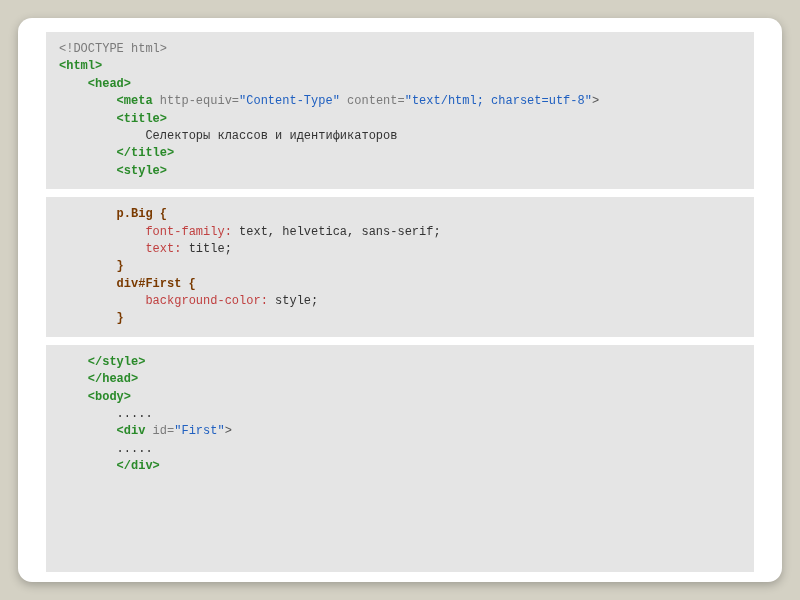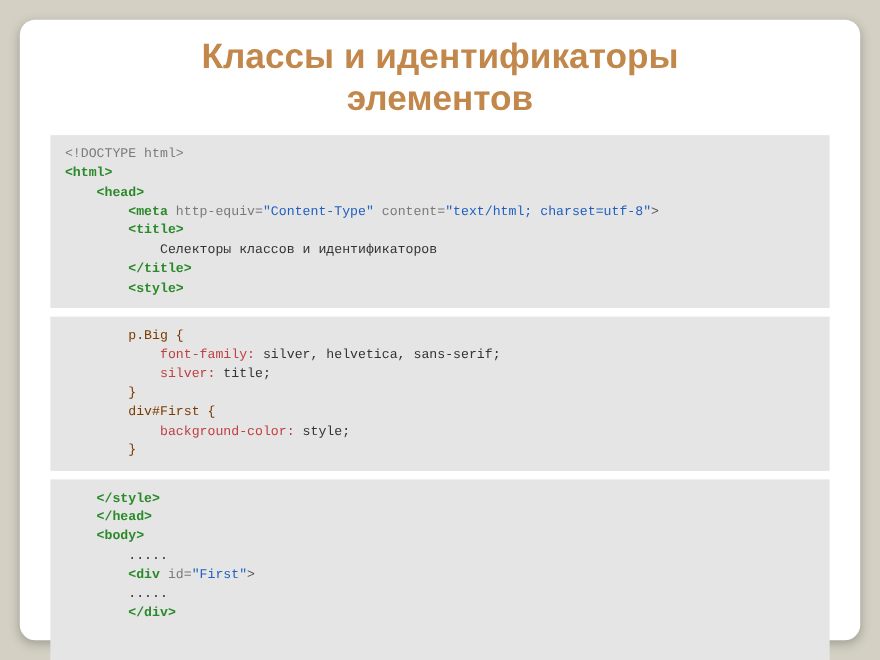--- a/index.html
+++ b/index.html
@@ -43,47 +43,43 @@
     font-size: 12px;
     line-height: 1.45;
     white-space: pre;
     color: #333;
     overflow: hidden;
   }
   .t-tag { color: #2a8a2a; font-weight: bold; }
   .t-attr { color: #7a7a7a; }
   .t-val { color: #2060c0; }
   .t-text { color: #333; }
-  .t-sel { color: #7a3a00; font-weight: normal; }
+  .t-sel { color: #7a3a00; font-weight: bold; }
   .t-prop { color: #c04040; }
   .t-pval { color: #333; }
   .t-gt { color: #555; }
 </style>
 </head>
 <body>
 
 <div class="slide">
-  <div class="title">
-    <span>Классы и идентификаторы</span><br>
-    <span>элементов</span>
-  </div>
 
 
   <div class="code-block"><span class="t-attr">&lt;!DOCTYPE html&gt;</span>
 <span class="t-tag">&lt;html&gt;</span>
     <span class="t-tag">&lt;head&gt;</span>
         <span class="t-tag">&lt;meta</span><span class="t-attr"> http-equiv=</span><span class="t-val">"Content-Type"</span><span class="t-attr"> content=</span><span class="t-val">"text/html; charset=utf-8"</span><span class="t-gt">&gt;</span>
         <span class="t-tag">&lt;title&gt;</span>
             <span class="t-text">Селекторы классов и идентификаторов</span>
         <span class="t-tag">&lt;/title&gt;</span>
         <span class="t-tag">&lt;style&gt;</span></div>
 
   <div class="code-block">        <span class="t-sel">p.Big {</span>
-            <span class="t-prop">font-family:</span><span class="t-pval"> silver, helvetica, sans-serif;</span>
-            <span class="t-prop">silver:</span><span class="t-pval"> title;</span>
+            <span class="t-prop">font-family:</span><span class="t-pval"> text, helvetica, sans-serif;</span>
+            <span class="t-prop">text:</span><span class="t-pval"> title;</span>
         <span class="t-sel">}</span>
         <span class="t-sel">div#First {</span>
             <span class="t-prop">background-color:</span><span class="t-pval"> style;</span>
         <span class="t-sel">}</span></div>
 
   <div class="code-block">    <span class="t-tag">&lt;/style&gt;</span>
     <span class="t-tag">&lt;/head&gt;</span>
     <span class="t-tag">&lt;body&gt;</span>
         <span class="t-text">.....</span>
         <span class="t-tag">&lt;div</span><span class="t-attr"> id=</span><span class="t-val">"First"</span><span class="t-gt">&gt;</span>

